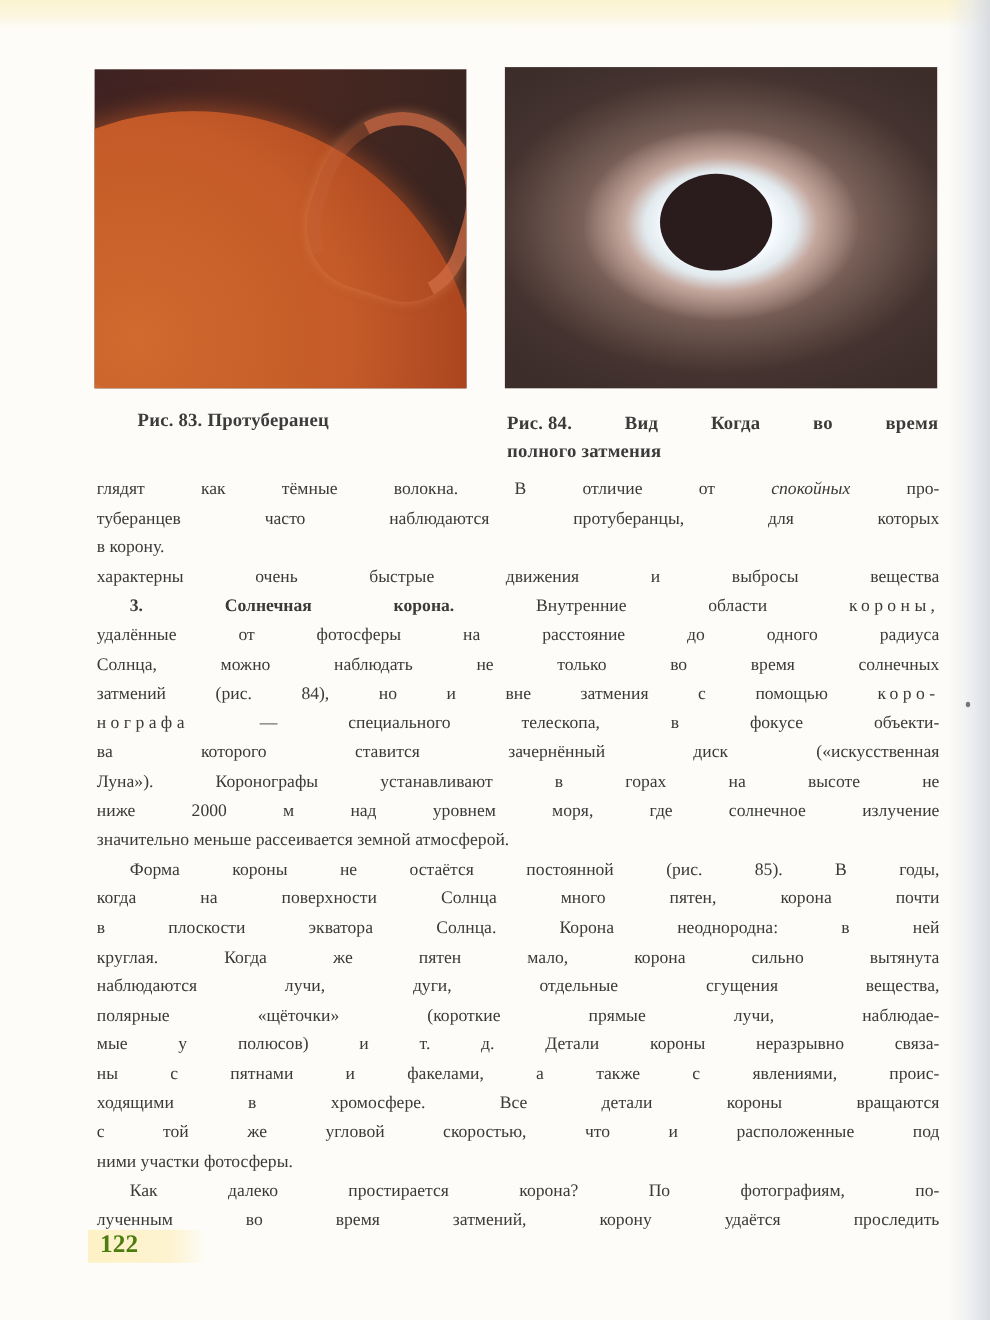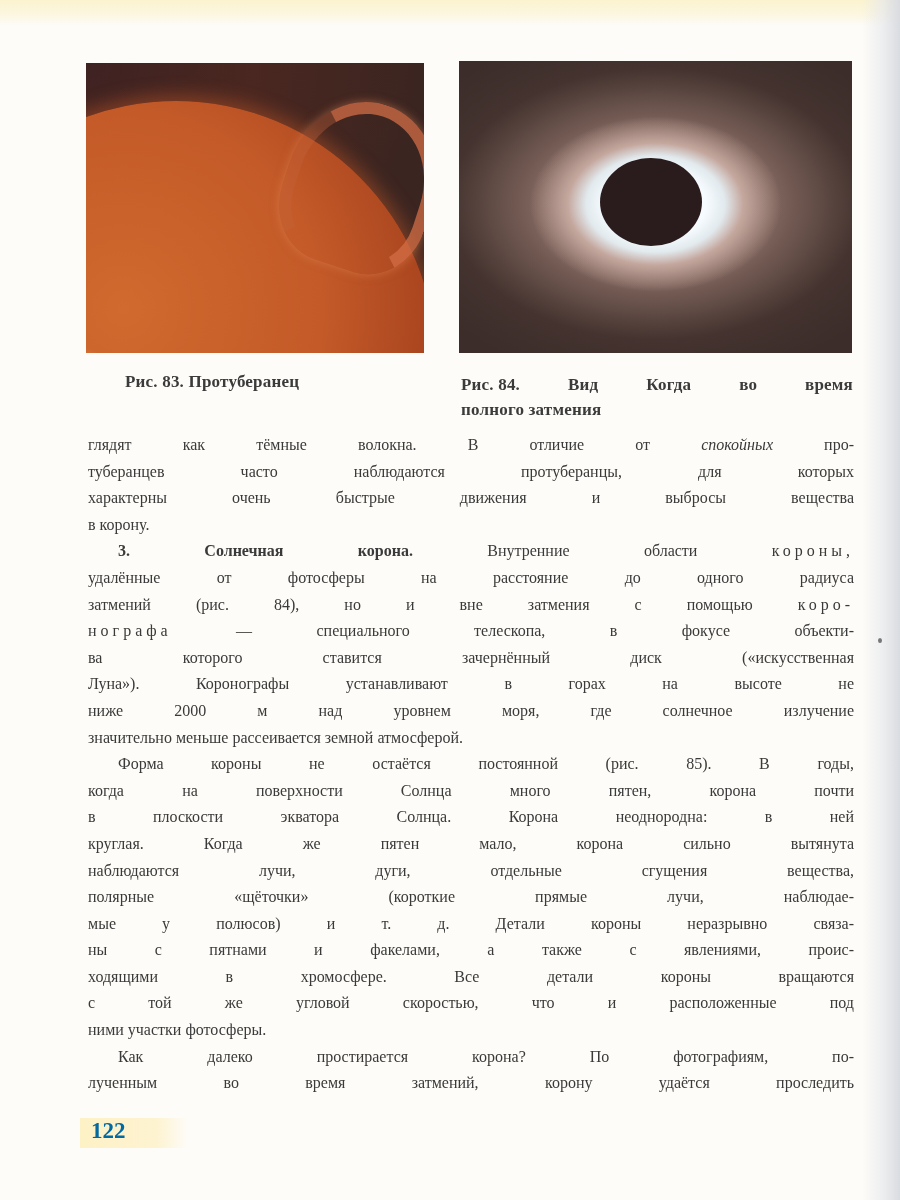--- a/index.html
+++ b/index.html
@@ -74,21 +74,21 @@
     }
     .line.last { text-align-last: left; }
     .line.indent { padding-left: 30px; }
     .sp { letter-spacing: 4px; }
     .page-num-bg {
       position: absolute; left: 80px; top: 1118px; width: 108px; height: 30px;
       background: linear-gradient(to right, #fdf1c6 0%, #fdf3d0 70%, rgba(253,243,208,0) 100%);
     }
     .page-num {
       position: absolute; left: 91px; top: 1118px;
-      font-size: 23px; font-weight: bold; color: #0369a1;
+      font-size: 23px; font-weight: bold; color: #4d7c0f;
     }
     .mark {
       position: absolute; left: 878px; top: 638px; width: 4px; height: 5px;
       background: #777; border-radius: 50%; z-index: 6;
     }
   </style>
 </head>
 <body>
 
 <div class="top-band"></div>
@@ -115,25 +115,26 @@
     <span>во</span>
     <span>время</span>
   </div>
   <div>полного затмения</div>
 </div>
 
 <div class="body-text">
 
   <span class="line"><span>глядят как тёмные волокна. В отличие от </span><em>спокойных</em><span> про-</span></span>
   <span class="line">туберанцев часто наблюдаются протуберанцы, для которых</span>
+  <span class="line last">в корону.</span>
   <span class="line">характерны очень быстрые движения и выбросы вещества</span>
-  <span class="line last">в корону.</span>
 
   <span class="line indent"><b>3. Солнечная корона.</b><span> Внутренние области </span><span class="sp">короны,</span></span>
   <span class="line">удалённые от фотосферы на расстояние до одного радиуса</span>
+  <span class="line">Солнца, можно наблюдать не только во время солнечных</span>
   <span class="line"><span>затмений (рис. 84), но и вне затмения с помощью </span><span class="sp">коро-</span></span>
   <span class="line"><span class="sp">нографа</span><span> — специального телескопа, в фокусе объекти-</span></span>
   <span class="line">ва которого ставится зачернённый диск («искусственная</span>
   <span class="line">Луна»). Коронографы устанавливают в горах на высоте не</span>
   <span class="line">ниже 2000 м над уровнем моря, где солнечное излучение</span>
   <span class="line last">значительно меньше рассеивается земной атмосферой.</span>
 
   <span class="line indent">Форма короны не остаётся постоянной (рис. 85). В годы,</span>
   <span class="line">когда на поверхности Солнца много пятен, корона почти</span>
   <span class="line">в плоскости экватора Солнца. Корона неоднородна: в ней</span>

